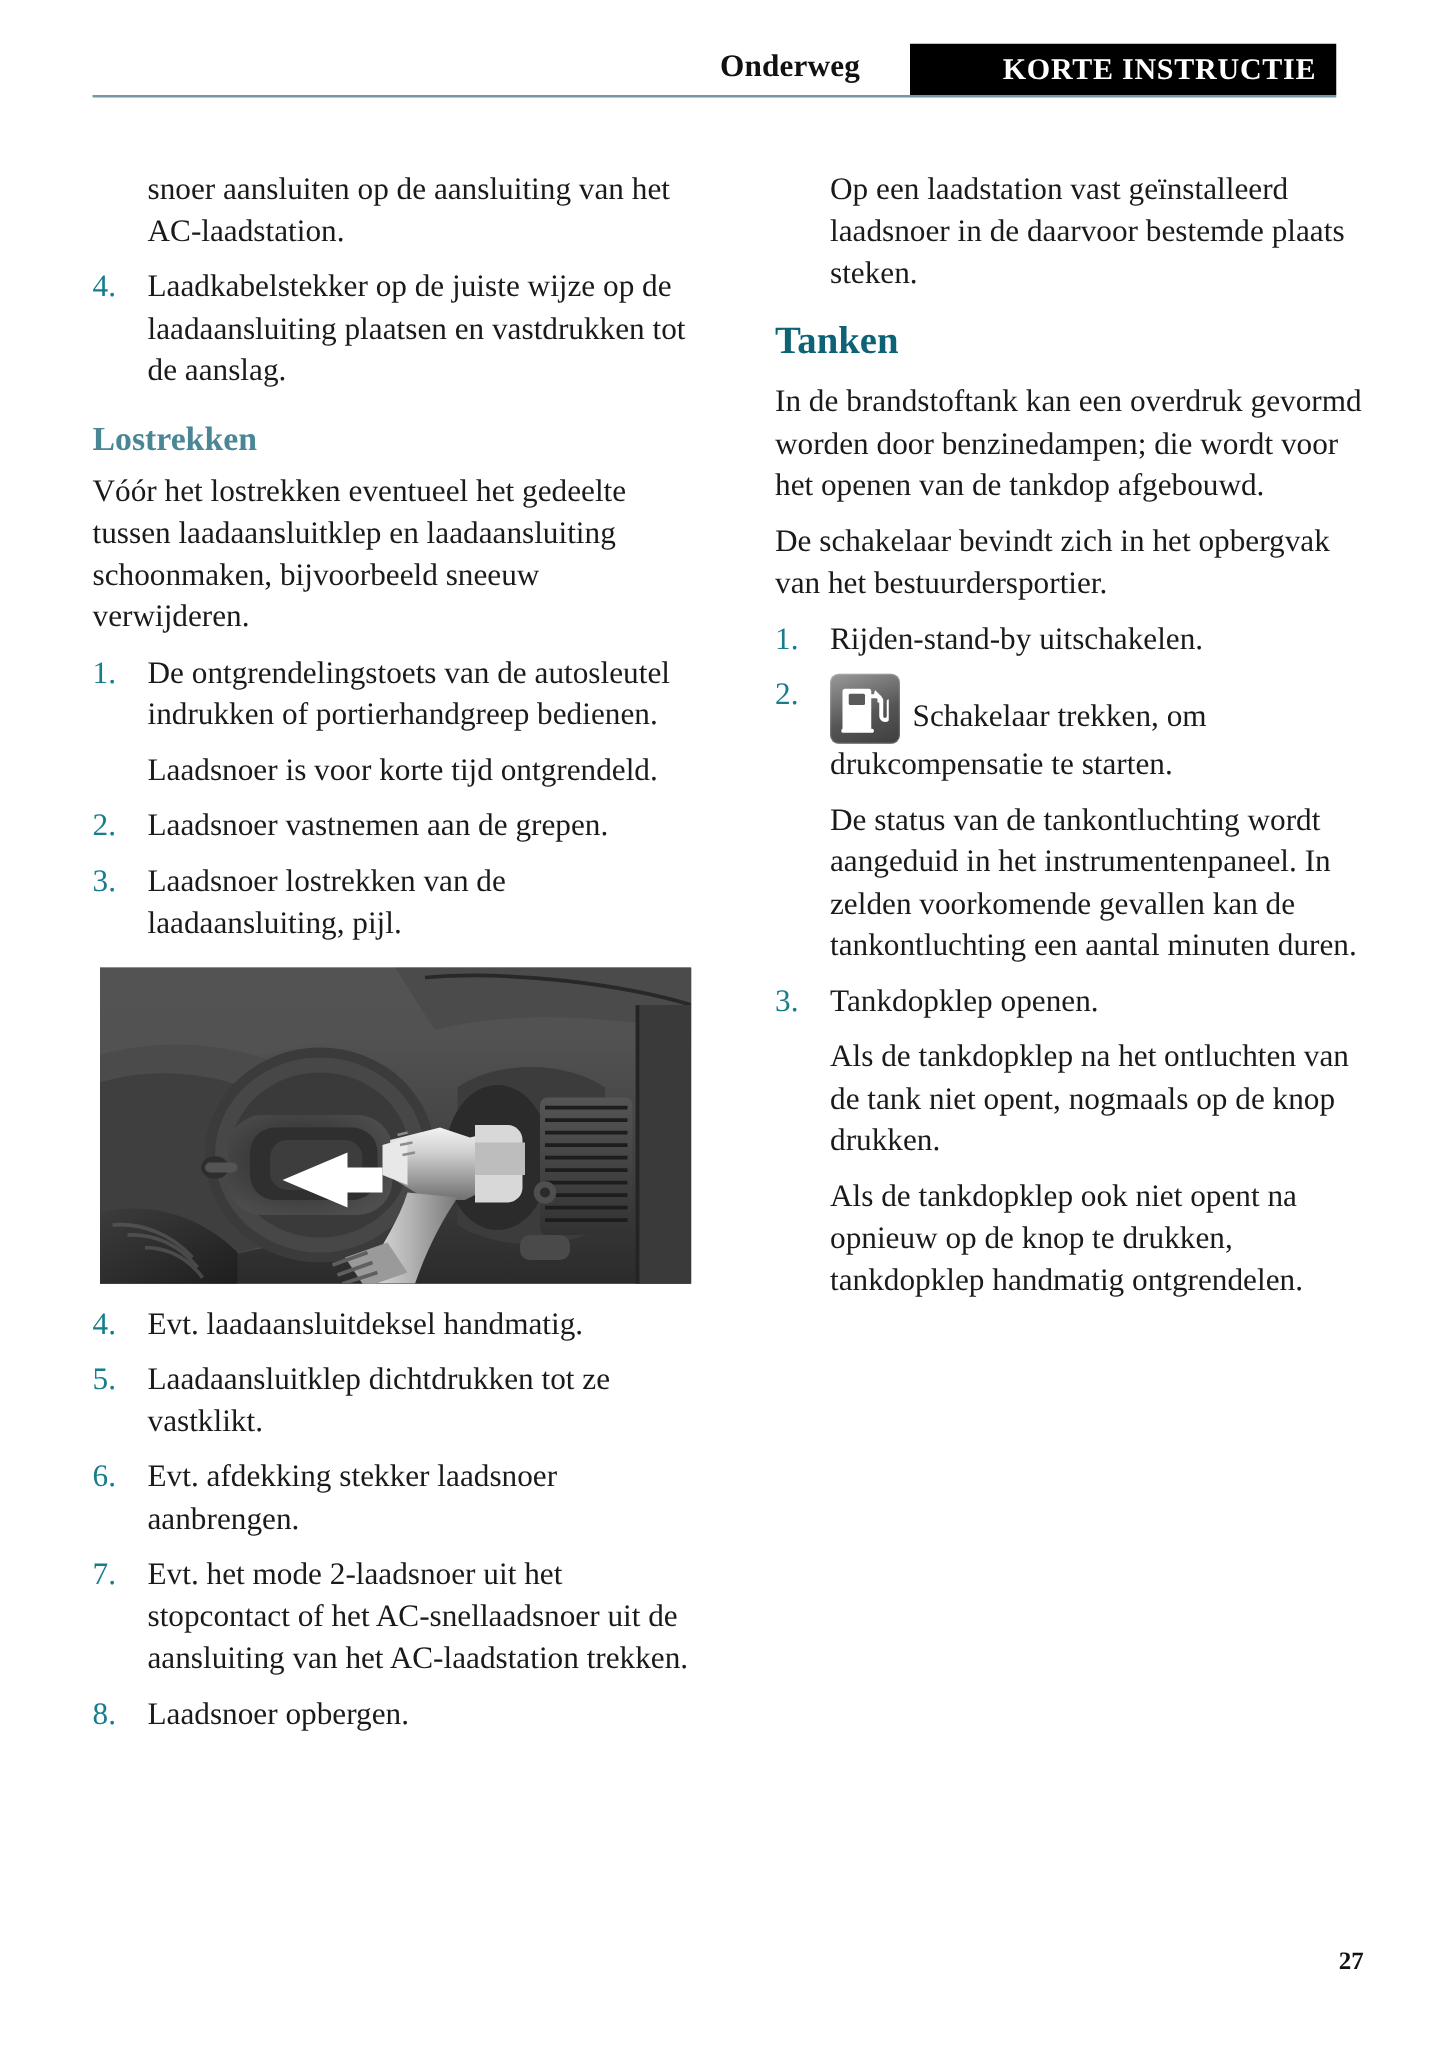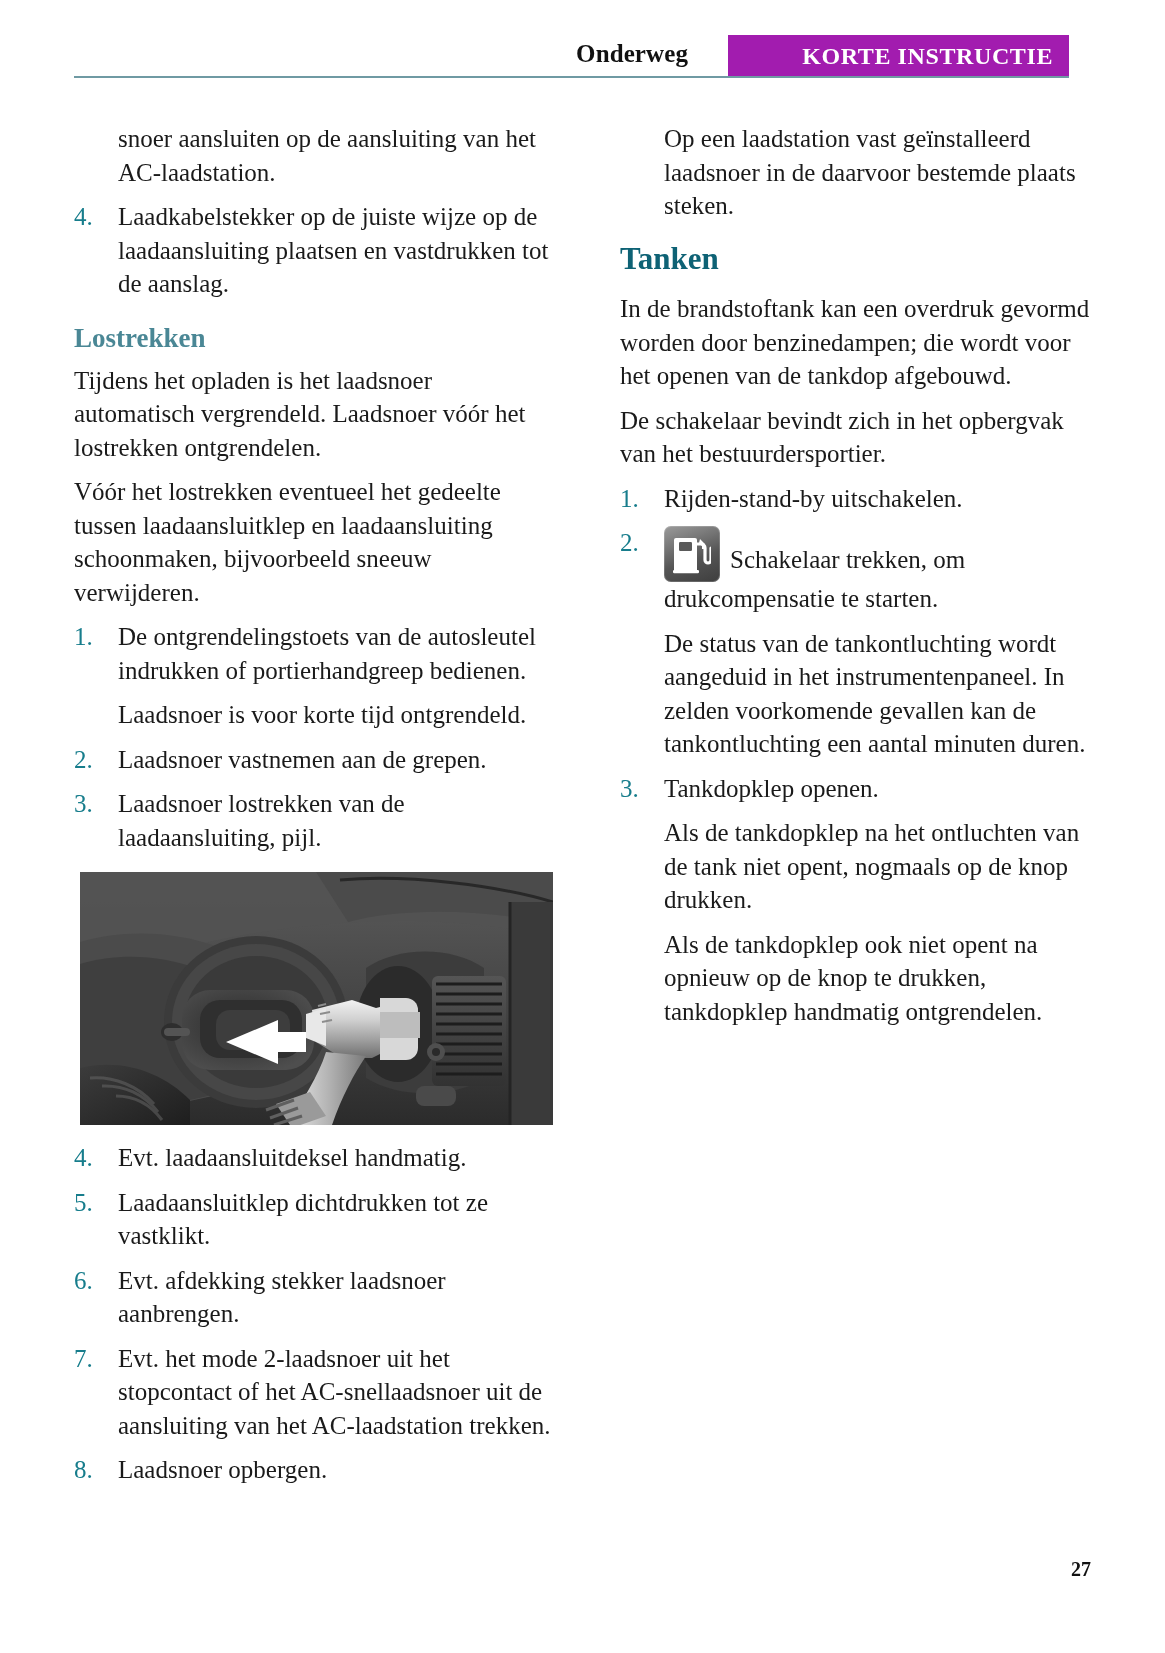--- a/index.html
+++ b/index.html
@@ -35,21 +35,21 @@
     color: #111111;
     letter-spacing: 0.1px;
     white-space: nowrap;
   }
   .header-band {
     position: absolute;
     left: 728px;
     top: 35px;
     width: 341px;
     height: 41px;
-    background: #a21caf;
+    background: #000000;
   }
   .header-band-label {
     position: absolute;
     left: 0;
     right: 16px;
     top: 8px;
     text-align: right;
     font-size: 24px;
     font-weight: bold;
     color: #ffffff;
@@ -123,21 +123,21 @@
   }
   .sub-para {
     margin: 11px 0 0 0;
     font-size: 25px;
     line-height: 33.5px;
   }
 
   
   .cont {
     padding-left: 44px;
-    margin: 4px 0 11px 0;
+    margin: 17px 0 11px 0;
     font-size: 25px;
     line-height: 33.5px;
   }
 
   
   .photo-wrap {
     margin: 18px 0 16px 6px;
     width: 473px;
     height: 253px;
     position: relative;
@@ -195,21 +195,20 @@
 
     <ol class="steps">
       <li>
         <span class="num">4.</span>
         <span>Laadkabelstekker op de juiste wijze op de laadaansluiting plaatsen en vastdrukken tot de aanslag.</span>
       </li>
     </ol>
 
     <h2 class="sub">Lostrekken</h2>
 
-    <p class="body">Tijdens het opladen is het laadsnoer automatisch vergrendeld. Laadsnoer vóór het lostrekken ontgrendelen.</p>
     <p class="body">Vóór het lostrekken eventueel het gedeelte tussen laadaansluitklep en laadaansluiting schoonmaken, bijvoorbeeld sneeuw verwijderen.</p>
 
     <ol class="steps">
       <li>
         <span class="num">1.</span>
         <span>De ontgrendelingstoets van de autosleutel indrukken of portierhandgreep bedienen.</span>
         <div class="sub-para">Laadsnoer is voor korte tijd ontgrendeld.</div>
       </li>
       <li>
         <span class="num">2.</span>

